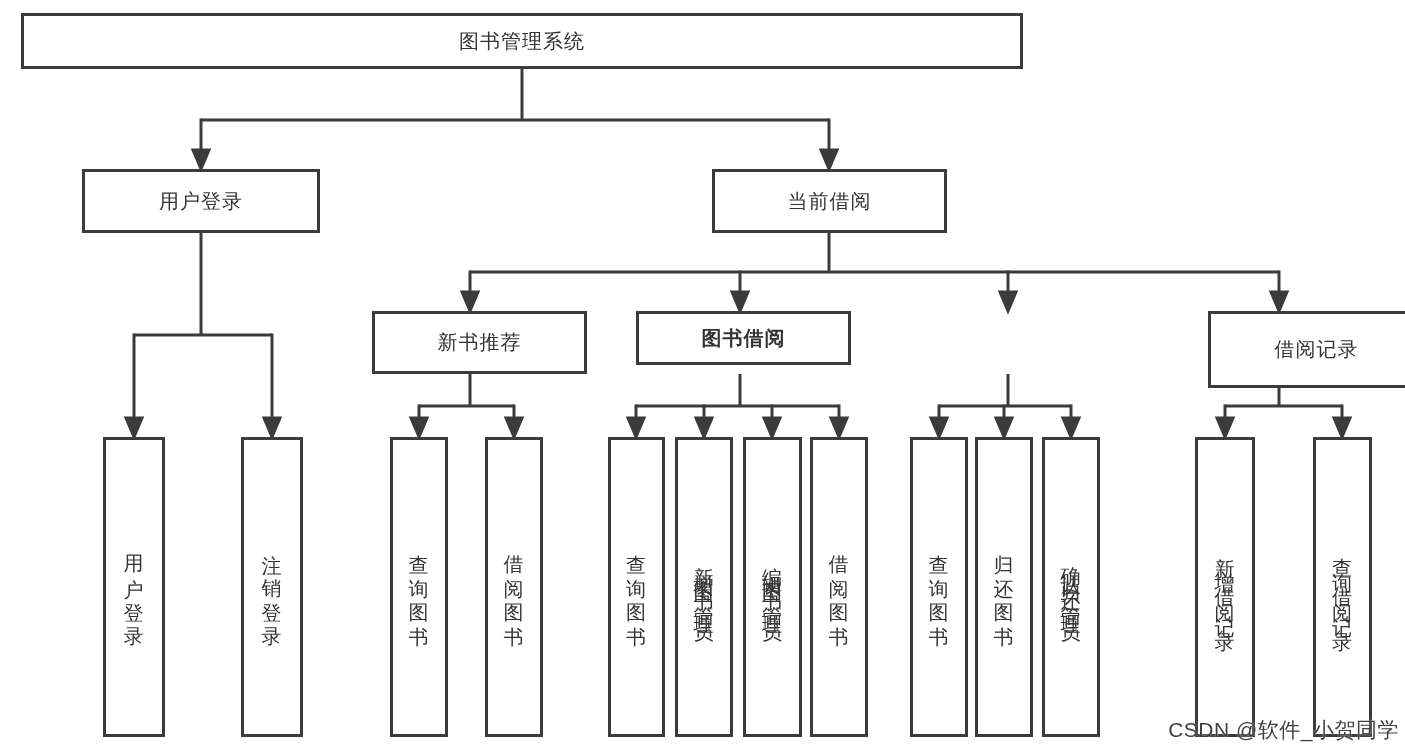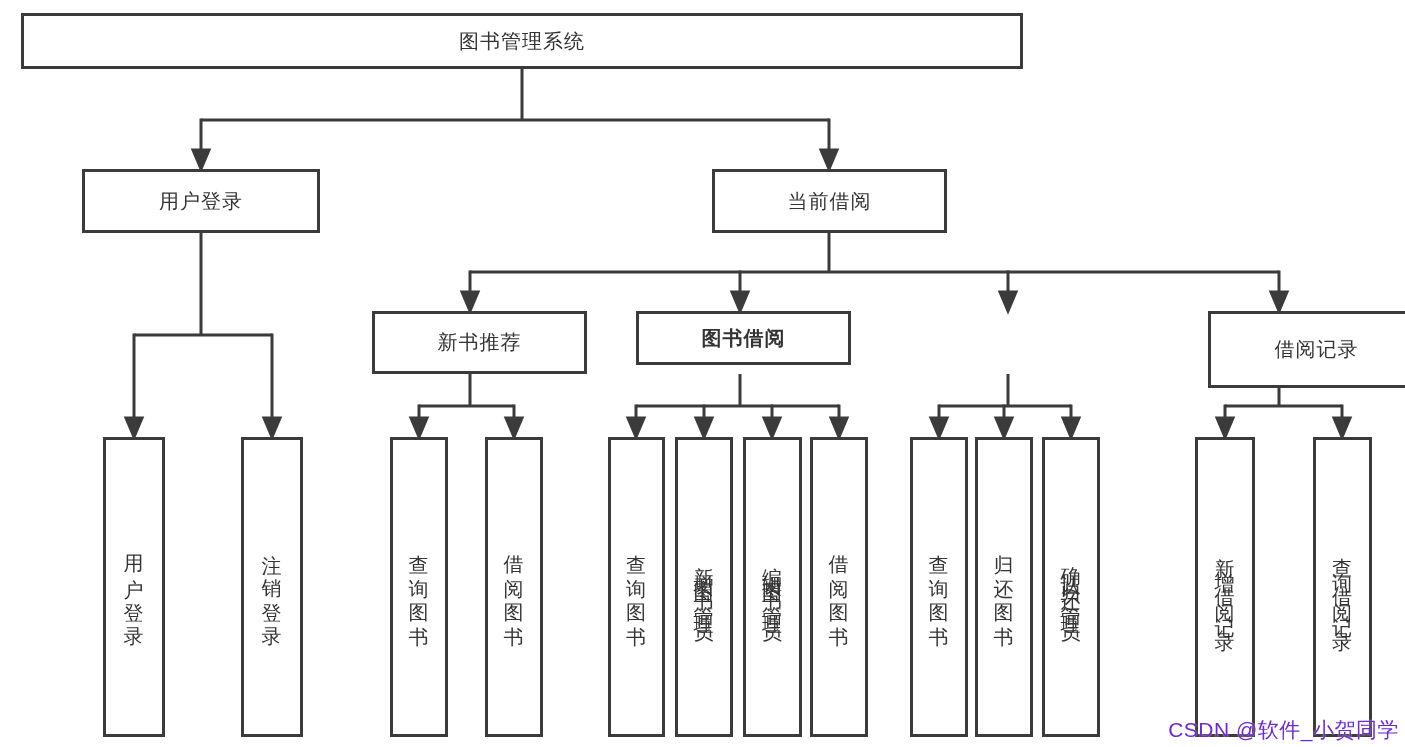--- a/index.html
+++ b/index.html
@@ -30,21 +30,21 @@
     line-height:1.1;
     letter-spacing:24px;
   }
   .leaf.mid span { letter-spacing:15px; }
   .leaf.long span { letter-spacing:8px; }
   .watermark {
     position:absolute;
     right:6px;
     bottom:3px;
     z-index:6;
-    color:#6d28d9;
+    color:#404040;
     font-size:21px;
     letter-spacing:0.5px;
     white-space:nowrap;
     text-shadow:0 0 2px rgba(255,255,255,0.8);
   }
 </style>
 </head>
 <body>
 
 <div class="stage">

